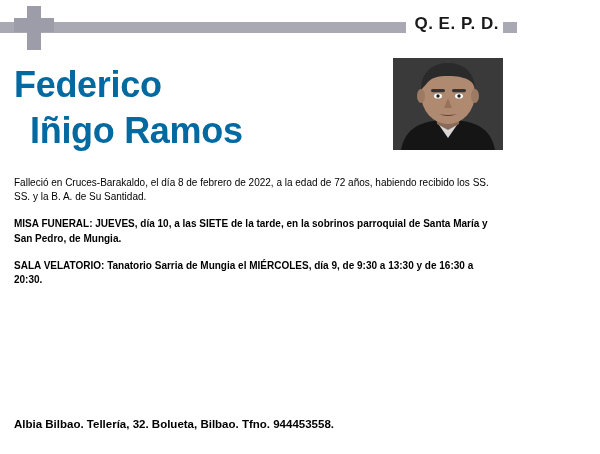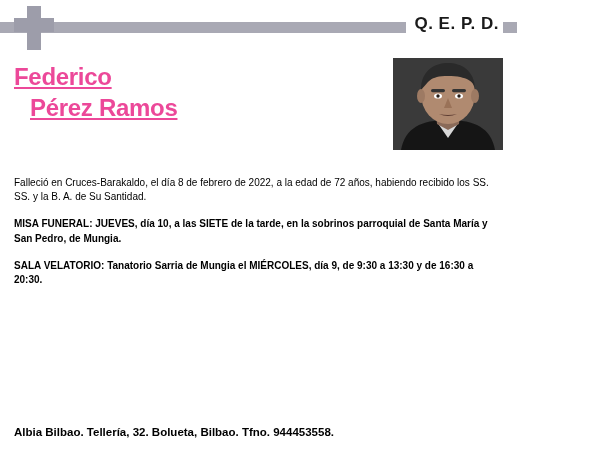--- a/index.html
+++ b/index.html
@@ -72,27 +72,26 @@
     padding: 0 4px 0 8px;
   }
 
   
   .name-row {
     position: relative;
     padding: 8px 14px 0 14px;
     min-height: 110px;
   }
   .name {
-    font-size: 24px;
+    font-size: 36px;
     font-weight: bold;
     line-height: 1.28;
     letter-spacing: -0.3px;
-    color: #ec4899;
+    color: #0369a1;
     max-width: 430px;
-    text-decoration: underline;
   }
   .name .line2 {
     padding-left: 16px;
   }
   .portrait {
     position: absolute;
     right: 14px;
     top: 4px;
     width: 110px;
     height: 92px;
@@ -111,21 +110,21 @@
     margin: 0 0 13px 0;
     color: #000000;
     text-align: left;
   }
   .para.bold {
     font-weight: bold;
   }
   .footer {
     position: absolute;
     left: 14px;
-    bottom: 16px;
+    bottom: 24px;
     font-size: 11.5px;
     font-weight: bold;
     color: #000000;
   }
 </style>
 </head>
 <body>
 
 <div class="obituary">
 
@@ -134,21 +133,21 @@
     <div class="cross">
       <div class="v"></div>
       <div class="h"></div>
     </div>
     <div class="qepd">Q. E. P. D.</div>
   </div>
 
   <div class="name-row">
     <div class="name">
       <div>Federico</div>
-      <div class="line2">Pérez Ramos</div>
+      <div class="line2">Iñigo Ramos</div>
     </div>
     <div class="portrait">
       <svg width="110" height="92" viewBox="0 0 110 92" xmlns="http://www.w3.org/2000/svg" aria-hidden="true">
         <rect x="0" y="0" width="110" height="92" fill="#1f1f1f"></rect>
         <rect x="0" y="0" width="110" height="92" fill="#3a3a3a"></rect>
 
         <path d="M8 92 C12 70 28 62 55 62 C82 62 98 70 102 92 Z" fill="#151515"></path>
 
         <path d="M44 64 L55 80 L66 64 L60 61 L55 70 L50 61 Z" fill="#d8d8d8"></path>
 

